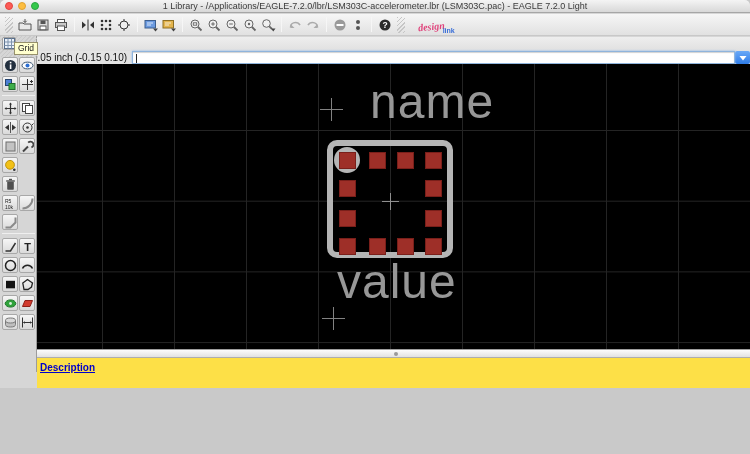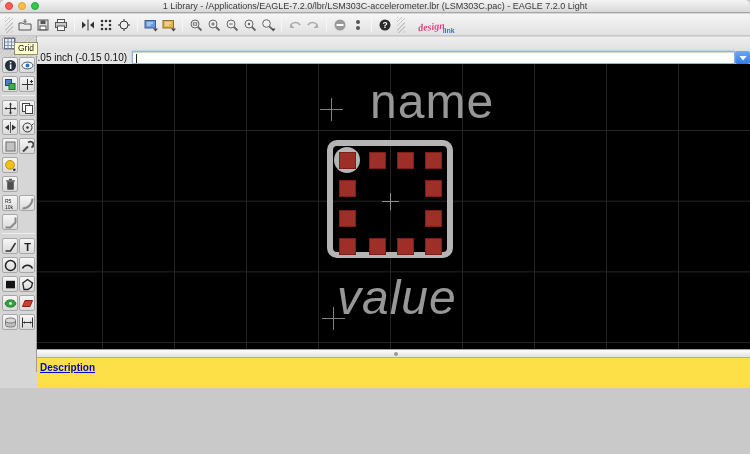--- a/index.html
+++ b/index.html
@@ -423,21 +423,21 @@
         <div class="pad" style="left: 42px; top: 98px; width: 17px; height: 17px; background: rgb(158, 47, 40);"></div>
         <div class="pad" style="left: 70px; top: 98px; width: 17px; height: 17px; background: rgb(158, 47, 40);"></div>
         <div class="pad" style="left: 98px; top: 98px; width: 17px; height: 17px; background: rgb(158, 47, 40);"></div>
       </div>
 
     <div class="xh" style="left:345px;top:137px;width:17px;height:1px;background:#8f8f8f;"></div>
     <div class="xh" style="left:353px;top:129px;width:1px;height:17px;background:#8f8f8f;"></div>
 
     <div class="xh" style="left:285px;top:254px;width:23px;height:1px;"></div>
     <div class="xh" style="left:296px;top:243px;width:1px;height:23px;"></div>
-    <div class="cad-label" style="left:300px;top:210px;font-style:italic;">value</div>
+    <div class="cad-label" style="left:300px;top:194px;">value</div>
   </div>
 
   <div class="splitter">
     <div class="dot"></div>
   </div>
 
   <div class="descpanel">
     <a class="desclink" href="#">Description</a>
   </div>
 

